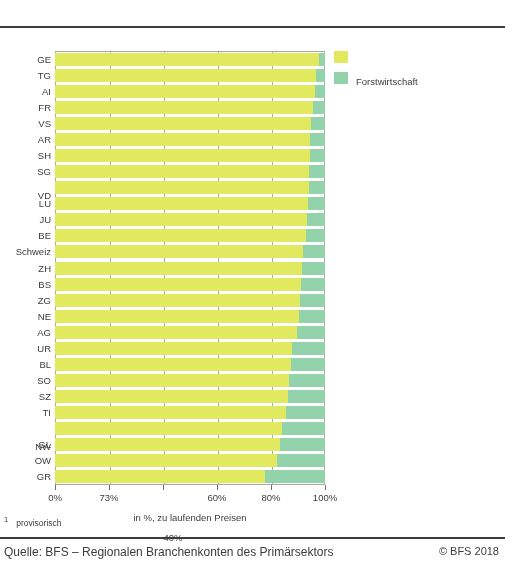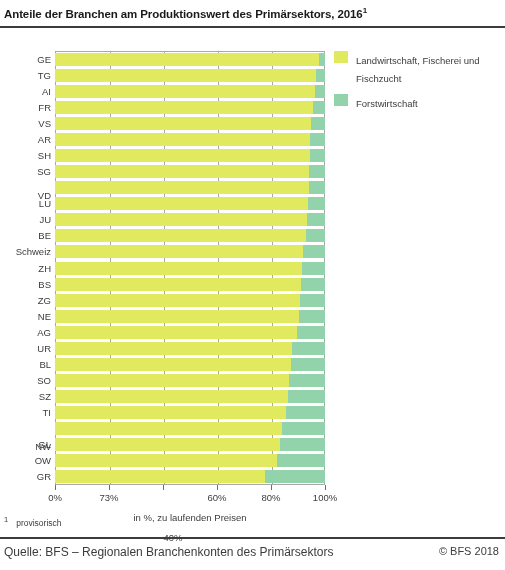--- a/index.html
+++ b/index.html
@@ -108,23 +108,20 @@
   .copyright{
     position:absolute;right:6px;top:545px;font-size:11px;color:#3c3c3c;
     white-space:nowrap;
   }
 </style>
 </head>
 <body>
 
 <div class="page">
 
-  <div class="title">
-    <span>Anteile der Branchen am Produktionswert des Primärsektors, 2016</span><sup>1</sup>
-  </div>
   <div class="rule-top"></div>
 
   <div class="chart">
     <div class="plot" id="plot">
         <div class="gridline" style="left: 54px;"></div>
         <div class="gridline" style="left: 108px;"></div>
         <div class="gridline" style="left: 162px;"></div>
         <div class="gridline" style="left: 216px;"></div>
       </div>
     <div class="rows" id="rows">
@@ -279,21 +276,21 @@
         <div class="xlabel" style="left: 109px;">73%</div>
         <div class="xlabel" style="left: 173px; margin-top: 40px;">40%</div>
         <div class="xlabel" style="left: 217px;">60%</div>
         <div class="xlabel" style="left: 271px;">80%</div>
         <div class="xlabel" style="left: 325px;">100%</div>
       </div>
     <div class="axis-caption">in %, zu laufenden Preisen</div>
   </div>
 
   <div class="legend" id="legend">
-      <div class="legend-item"><span class="legend-swatch" style="background: rgb(225, 234, 94);"></span><span class="legend-text">Landwirtschaft, Fischerei und Fischzucht</span></div>
+      <div class="legend-item"><span class="legend-swatch" style="background: rgb(225, 234, 94);"></span></div>
       <div class="legend-item"><span class="legend-swatch" style="background: rgb(146, 211, 171);"></span><span class="legend-text">Forstwirtschaft</span></div>
     </div>
 
   <div class="footnote">
     <sup>1</sup><span class="fn-text">provisorisch</span>
   </div>
 
   <div class="rule-bottom"></div>
   <div class="source">Quelle: BFS – Regionalen Branchenkonten des Primärsektors</div>
   <div class="copyright">© BFS  2018</div>

